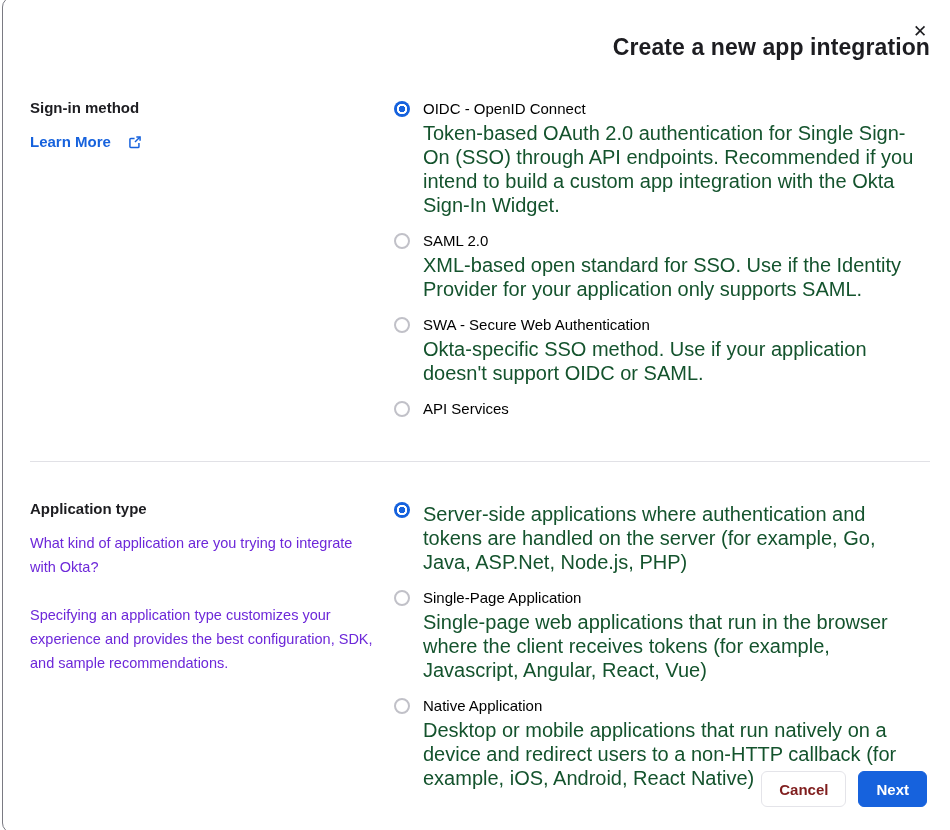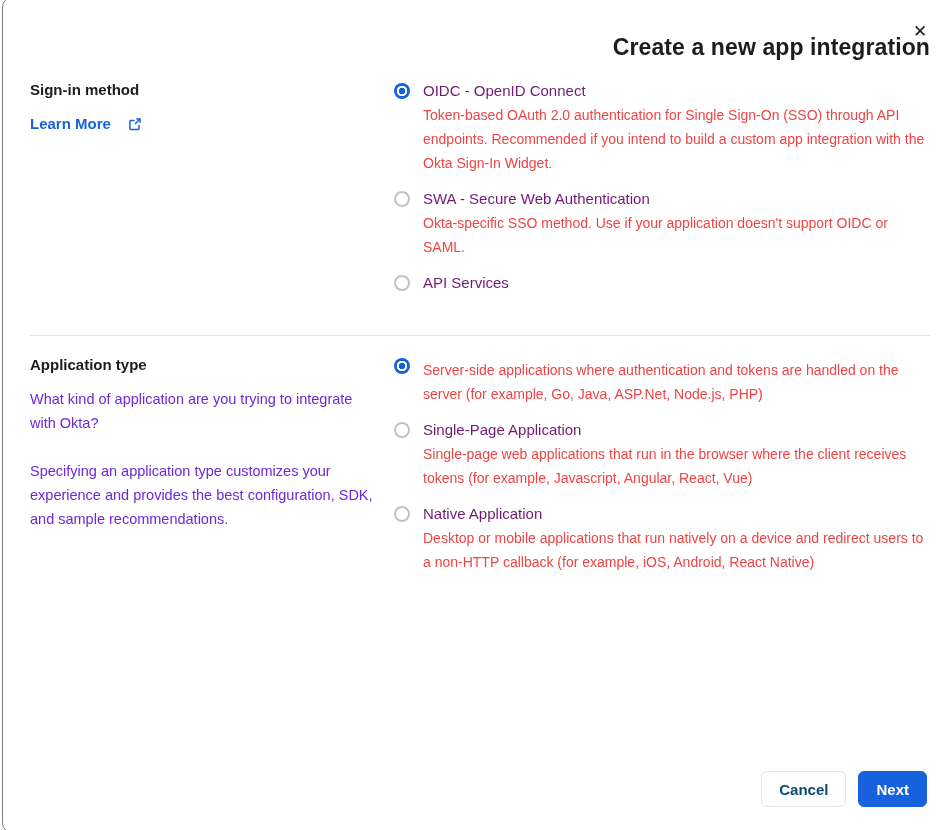--- a/index.html
+++ b/index.html
@@ -34,21 +34,21 @@
   .dialog-title {
     font-size: 23px;
     font-weight: bold;
     color: #1d1d21;
     letter-spacing: 0.1px;
     text-align: right;
   }
   .section {
     display: grid;
     grid-template-columns: 364px 1fr;
-    margin-top: 20px;
+    margin-top: 38px;
   }
   .left-col .section-label {
     font-size: 15px;
     font-weight: bold;
     color: #1d1d21;
   }
   .learn-more {
     display: inline-flex;
     align-items: center;
     gap: 17px;
@@ -87,26 +87,26 @@
   .radio.selected {
     border: none;
     background: radial-gradient(circle at 50% 50%,
       #1662dd 0 3px,
       #ffffff 3.5px 5px,
       #1662dd 5.5px 100%);
   }
   .option-label {
     font-size: 15px;
     line-height: 20px;
-    color: #701a75;
+    color: #000000;
   }
   .option-desc {
-    font-size: 14px;
+    font-size: 20px;
     line-height: 24px;
-    color: #ef4444;
+    color: #14532d;
     max-width: 502px;
     margin-top: 2px;
   }
   .divider {
     border: none;
     border-top: 1px solid #e1e1e6;
     margin-top: 28px;
   }
   .footer {
     position: absolute;
@@ -118,21 +118,21 @@
     font-family: inherit;
     font-size: 15px;
     font-weight: bold;
     border-radius: 6px;
     padding: 8px 17px;
     height: 36px;
     cursor: pointer;
   }
   .btn-cancel {
     background: #ffffff;
-    color: #0c4a6e;
+    color: #7f1d1d;
     border: 1px solid #e4e4e9;
   }
   .btn-next {
     background: #1662dd;
     color: #ffffff;
     border: 1px solid #1662dd;
   }
 </style>
 </head>
 <body>
@@ -162,20 +162,27 @@
         <div class="option">
           <span class="radio selected"></span>
           <div>
             <div class="option-label">OIDC - OpenID Connect</div>
             <div class="option-desc">Token-based OAuth 2.0 authentication for Single Sign-On (SSO) through API endpoints. Recommended if you intend to build a custom app integration with the Okta Sign-In Widget.</div>
           </div>
         </div>
         <div class="option">
           <span class="radio"></span>
           <div>
+            <div class="option-label">SAML 2.0</div>
+            <div class="option-desc">XML-based open standard for SSO. Use if the Identity Provider for your application only supports SAML.</div>
+          </div>
+        </div>
+        <div class="option">
+          <span class="radio"></span>
+          <div>
             <div class="option-label">SWA - Secure Web Authentication</div>
             <div class="option-desc">Okta-specific SSO method. Use if your application doesn't support OIDC or SAML.</div>
           </div>
         </div>
         <div class="option">
           <span class="radio"></span>
           <div>
             <div class="option-label">API Services</div>
           </div>
         </div>

